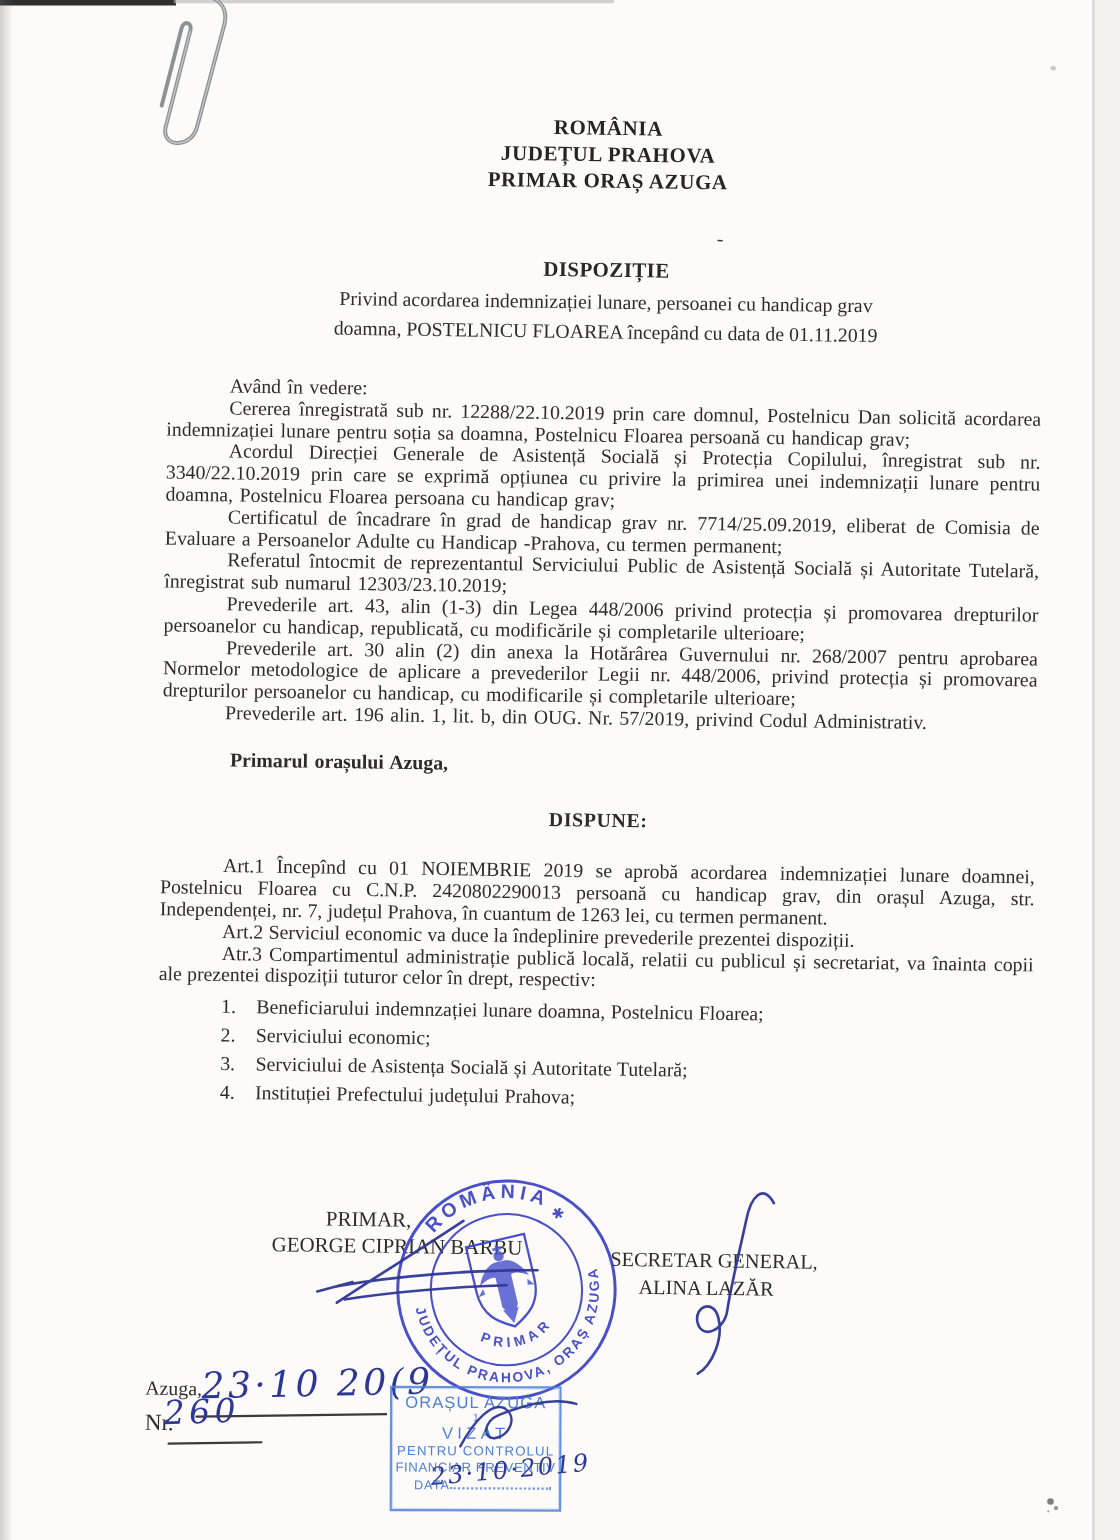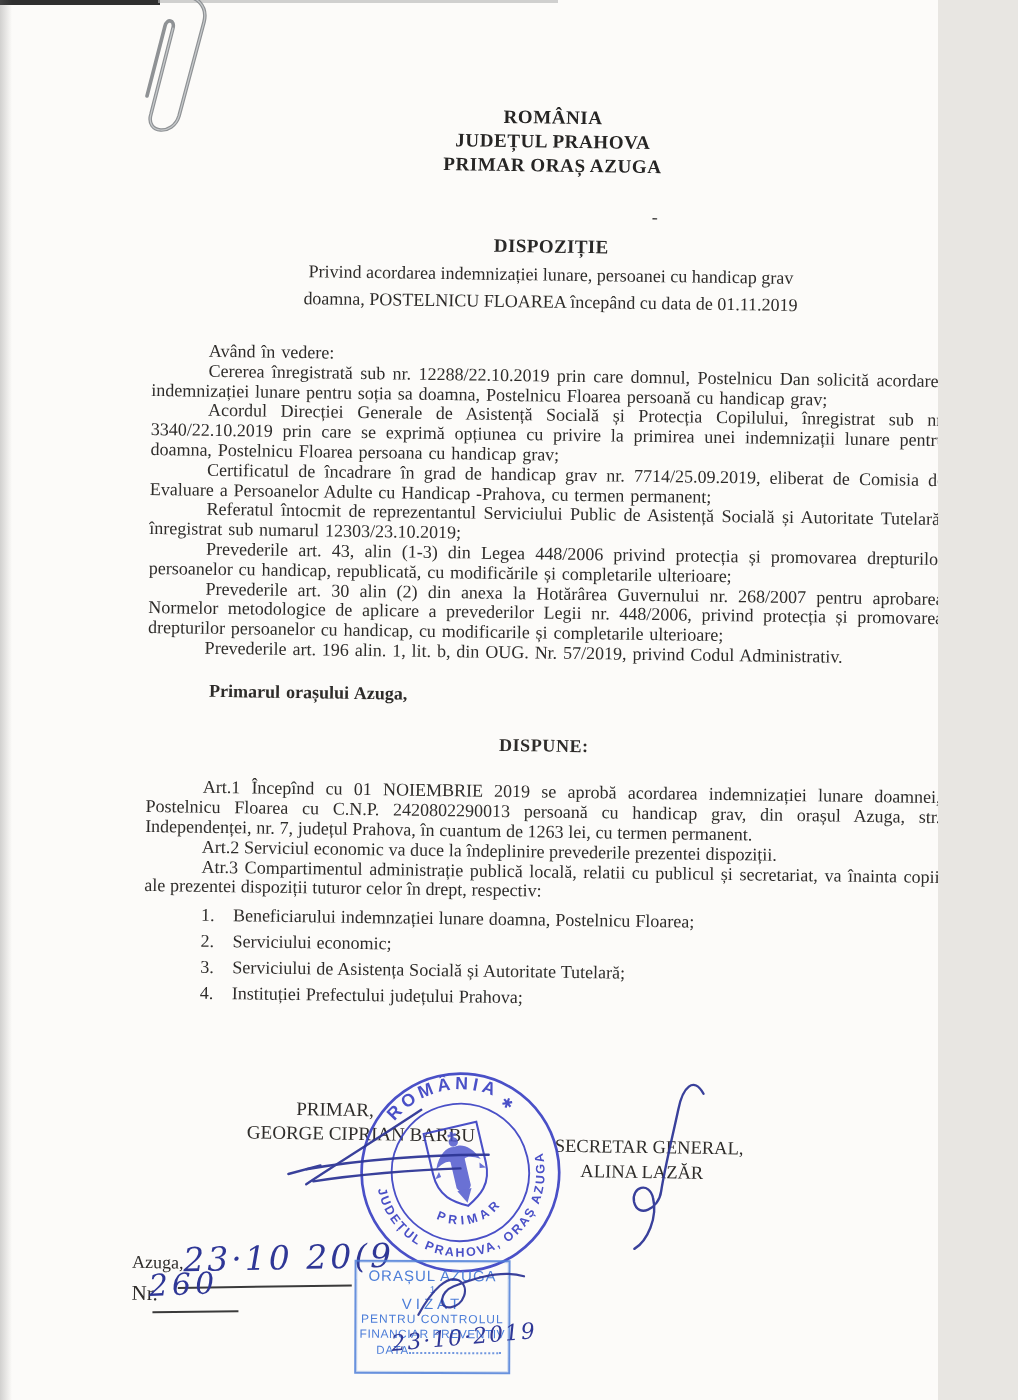--- a/index.html
+++ b/index.html
@@ -1,16 +1,16 @@
 <!DOCTYPE html>
 <html><head>
 <meta charset="utf-8">
 <style>
   html,body{margin:0;padding:0;background:#e8e6e2;}
-  #page{position:relative;width:938px;height:1400px;background:#fcfbf9;overflow:hidden;
+  #page{position:relative;width:1018px;height:1400px;background:#fcfbf9;overflow:hidden;
         font-family:"Liberation Serif",serif;color:#2e2c2a;}
   
   .edge-top-dark{position:absolute;left:0;top:0;width:160px;height:5px;background:#2f2f2f;}
   .edge-top-grey{position:absolute;left:158px;top:0;width:400px;height:3px;background:#b9b9b9;opacity:.65;}
   .edge-left{position:absolute;left:0;top:0;width:12px;height:1400px;
              background:linear-gradient(to right,rgba(110,110,110,.30),rgba(110,110,110,0));}
   .edge-right-line{position:absolute;left:993px;top:0;width:2px;height:1400px;background:rgba(140,140,140,.35);}
   .edge-right-band{position:absolute;left:995px;top:0;width:23px;height:1400px;background:#f3f2ef;}
   .speck-br{position:absolute;left:952px;top:1362px;width:6px;height:6px;border-radius:50%;
             background:#6b5f52;box-shadow:5px 6px 0 -1px #8a7c6b,-2px 9px 0 -2px #9a8d7d;opacity:.8;}

